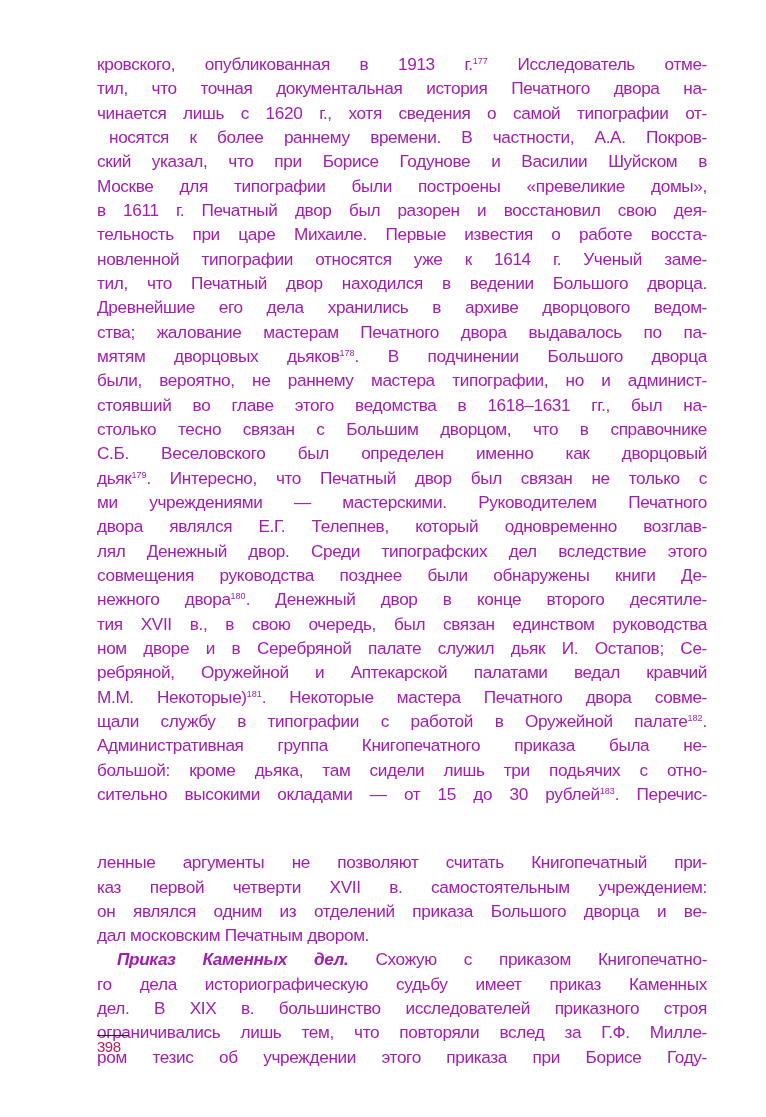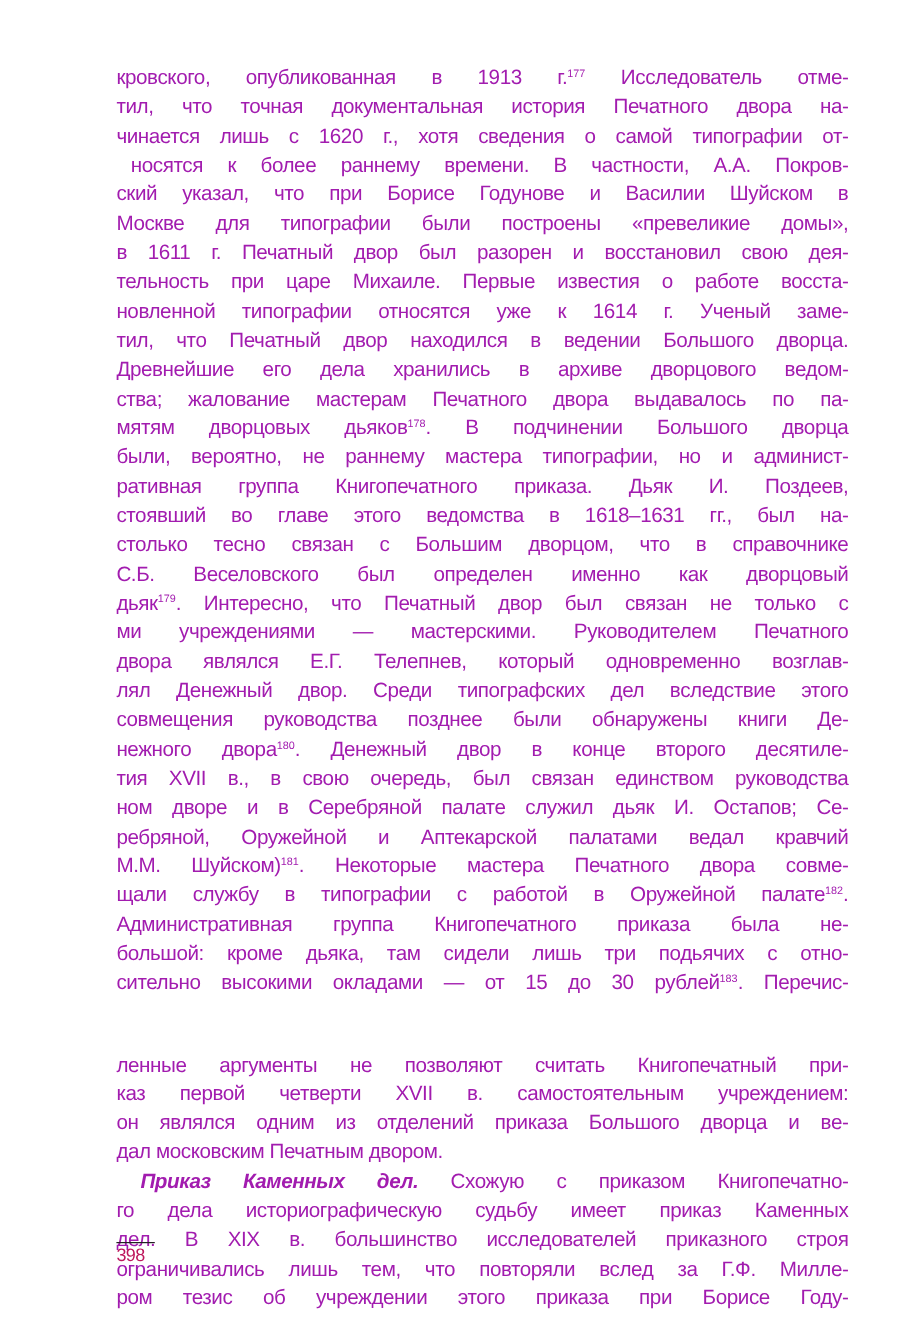--- a/index.html
+++ b/index.html
@@ -35,34 +35,33 @@
     <div class="line" style="white-space: nowrap; word-spacing: 0px;"><span>ский указал, что при Борисе Годунове и Василии Шуйском в</span></div>
     <div class="line" style="white-space: nowrap; word-spacing: 0px;"><span>Москве для типографии были построены «превеликие домы»,</span></div>
     <div class="line" style="white-space: nowrap; word-spacing: 0px;"><span>в 1611 г. Печатный двор был разорен и восстановил свою дея-</span></div>
     <div class="line" style="white-space: nowrap; word-spacing: 0px;"><span>тельность при царе Михаиле. Первые известия о работе восста-</span></div>
     <div class="line" style="white-space: nowrap; word-spacing: 0px;"><span>новленной типографии относятся уже к 1614 г. Ученый заме-</span></div>
     <div class="line" style="white-space: nowrap; word-spacing: 0px;"><span>тил, что Печатный двор находился в ведении Большого дворца.</span></div>
     <div class="line" style="white-space: nowrap; word-spacing: 0px;"><span>Древнейшие его дела хранились в архиве дворцового ведом-</span></div>
     <div class="line" style="white-space: nowrap; word-spacing: 0px;"><span>ства; жалование мастерам Печатного двора выдавалось по па-</span></div>
     <div class="line" style="white-space: nowrap; word-spacing: 0px;"><span>мятям дворцовых дьяков</span><sup>178</sup><span>. В подчинении Большого дворца</span></div>
     <div class="line" style="white-space: nowrap; word-spacing: 0px;"><span>были, вероятно, не раннему мастера типографии, но и админист-</span></div>
-    <div class="line" style="white-space: nowrap; word-spacing: 0px;"><span>ративная группа Книгопечатного приказа. Дьяк И. Поздеев,</span></div>
     <div class="line" style="white-space: nowrap; word-spacing: 0px;"><span>стоявший во главе этого ведомства в 1618–1631 гг., был на-</span></div>
     <div class="line" style="white-space: nowrap; word-spacing: 0px;"><span>столько тесно связан с Большим дворцом, что в справочнике</span></div>
     <div class="line" style="white-space: nowrap; word-spacing: 0px;"><span>С.Б. Веселовского был определен именно как дворцовый</span></div>
     <div class="line" style="white-space: nowrap; word-spacing: 0px;"><span>дьяк</span><sup>179</sup><span>. Интересно, что Печатный двор был связан не только с</span></div>
     <div class="line" style="white-space: nowrap; word-spacing: 0px;"><span>ми учреждениями — мастерскими. Руководителем Печатного</span></div>
     <div class="line" style="white-space: nowrap; word-spacing: 0px;"><span>двора являлся Е.Г. Телепнев, который одновременно возглав-</span></div>
     <div class="line" style="white-space: nowrap; word-spacing: 0px;"><span>лял Денежный двор. Среди типографских дел вследствие этого</span></div>
     <div class="line" style="white-space: nowrap; word-spacing: 0px;"><span>совмещения руководства позднее были обнаружены книги Де-</span></div>
     <div class="line" style="white-space: nowrap; word-spacing: 0px;"><span>нежного двора</span><sup>180</sup><span>. Денежный двор в конце второго десятиле-</span></div>
     <div class="line" style="white-space: nowrap; word-spacing: 0px;"><span>тия XVII в., в свою очередь, был связан единством руководства</span></div>
     <div class="line" style="white-space: nowrap; word-spacing: 0px;"><span>ном дворе и в Серебряной палате служил дьяк И. Остапов; Се-</span></div>
     <div class="line" style="white-space: nowrap; word-spacing: 0px;"><span>ребряной, Оружейной и Аптекарской палатами ведал кравчий</span></div>
-    <div class="line" style="white-space: nowrap; word-spacing: 0px;"><span>М.М. Шуйском)</span><sup>181</sup><span>. Некоторые мастера Печатного двора совме-</span></div>
+    <div class="line" style="white-space: nowrap; word-spacing: 0px;"><span>М.М. Некоторые)</span><sup>181</sup><span>. Некоторые мастера Печатного двора совме-</span></div>
     <div class="line" style="white-space: nowrap; word-spacing: 0px;"><span>щали службу в типографии с работой в Оружейной палате</span><sup>182</sup><span>.</span></div>
     <div class="line" style="white-space: nowrap; word-spacing: 0px;"><span>Административная группа Книгопечатного приказа была не-</span></div>
     <div class="line" style="white-space: nowrap; word-spacing: 0px;"><span>большой: кроме дьяка, там сидели лишь три подьячих с отно-</span></div>
     <div class="line" style="white-space: nowrap; word-spacing: 0px;"><span>сительно высокими окладами — от 15 до 30 рублей</span><sup>183</sup><span>. Перечис-</span></div>
     <div class="line" style="white-space: nowrap; word-spacing: 0px; margin-top: 44px;"><span>ленные аргументы не позволяют считать Книгопечатный при-</span></div>
     <div class="line" style="white-space: nowrap; word-spacing: 0px;"><span>каз первой четверти XVII в. самостоятельным учреждением:</span></div>
     <div class="line" style="white-space: nowrap; word-spacing: 0px;"><span>он являлся одним из отделений приказа Большого дворца и ве-</span></div>
     <div class="line last"><span>дал московским Печатным двором.</span></div>
     <div class="line indent" style="white-space: nowrap; word-spacing: 0px;"><span class="bi">Приказ Каменных дел.</span><span> Схожую с приказом Книгопечатно-</span></div>
     <div class="line" style="white-space: nowrap; word-spacing: 0px;"><span>го дела историографическую судьбу имеет приказ Каменных</span></div>

